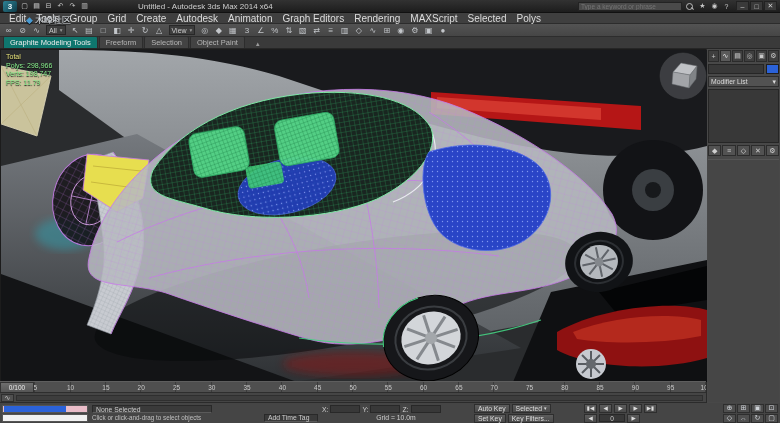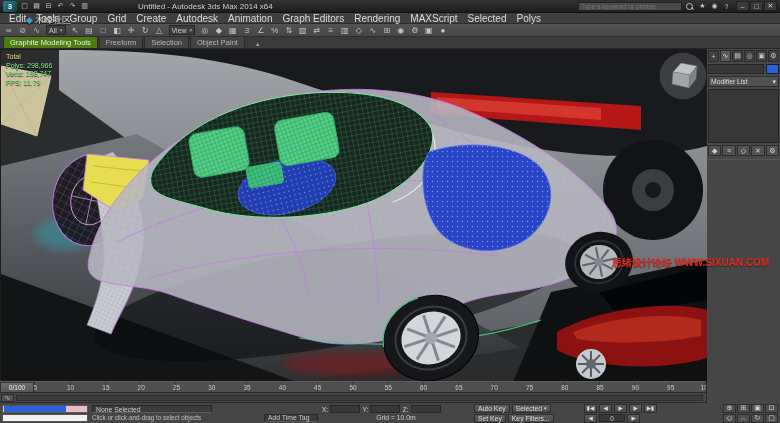--- a/index.html
+++ b/index.html
@@ -25,21 +25,21 @@
 
   
   .toolbar{height:13px;background:linear-gradient(#535353,#464646);border-bottom:1px solid #2d2d2d;display:flex;align-items:center;padding:0 2px;gap:1px}
   .tb-icon{width:13px;height:11px;font-size:8px;color:#c3c6ca;display:flex;align-items:center;justify-content:center}
   .tb-combo{height:10px;background:#3d3d3d;border:1px solid #282828;display:flex;align-items:center;font-size:7px;padding:0 2px;gap:3px;color:#ccc;margin:0 2px}
   .tb-combo .arr{font-size:5.5px;color:#999}
 
   
   .ribbon{height:12px;background:#3a3a3a;border-bottom:1px solid #262626;display:flex;align-items:flex-end;padding-left:3px;gap:1px}
   .ribbon-tab{font-size:7.5px;padding:1px 6px 1px;color:#b5b5b5;background:#434343;border:1px solid #2d2d2d;border-bottom:none;border-radius:2px 2px 0 0;white-space:nowrap}
-  .ribbon-tab.active{background:#4d7c0f;color:#ececec}
+  .ribbon-tab.active{background:#0f766e;color:#ececec}
   .ribbon-min{margin-left:6px;font-size:7px;color:#9a9a9a;padding:0 4px}
 
   
   .main{display:flex}
   .vp-col{width:706px;display:flex;flex-direction:column}
   .viewport{position:relative;width:706px;height:332px;background:#232527;border:1px solid #1c1c1c}
   .viewport svg{position:absolute;inset:0}
   .stats{position:absolute;top:3px;left:5px;font-size:7px;line-height:8.5px;text-shadow:0 1px 1px #000;z-index:5}
   .stats .hd{color:#e6e27a}
   .stats .ln{color:#8af08e}
@@ -475,14 +475,13 @@
         <div class="nav-btn">▣</div>
         <div class="nav-btn">⊡</div>
         <div class="nav-btn">◇</div>
         <div class="nav-btn">⇔</div>
         <div class="nav-btn">↻</div>
         <div class="nav-btn">▢</div>
       </div>
   </div>
 
   <div class="wm" id="wm-small"><span class="dia">◆</span><span>木峰社区</span></div>
-  <div class="wm" id="wm-red">思绪设计论坛 WWW.SIXUAN.COM</div>
 </div>
 
 </body></html>

